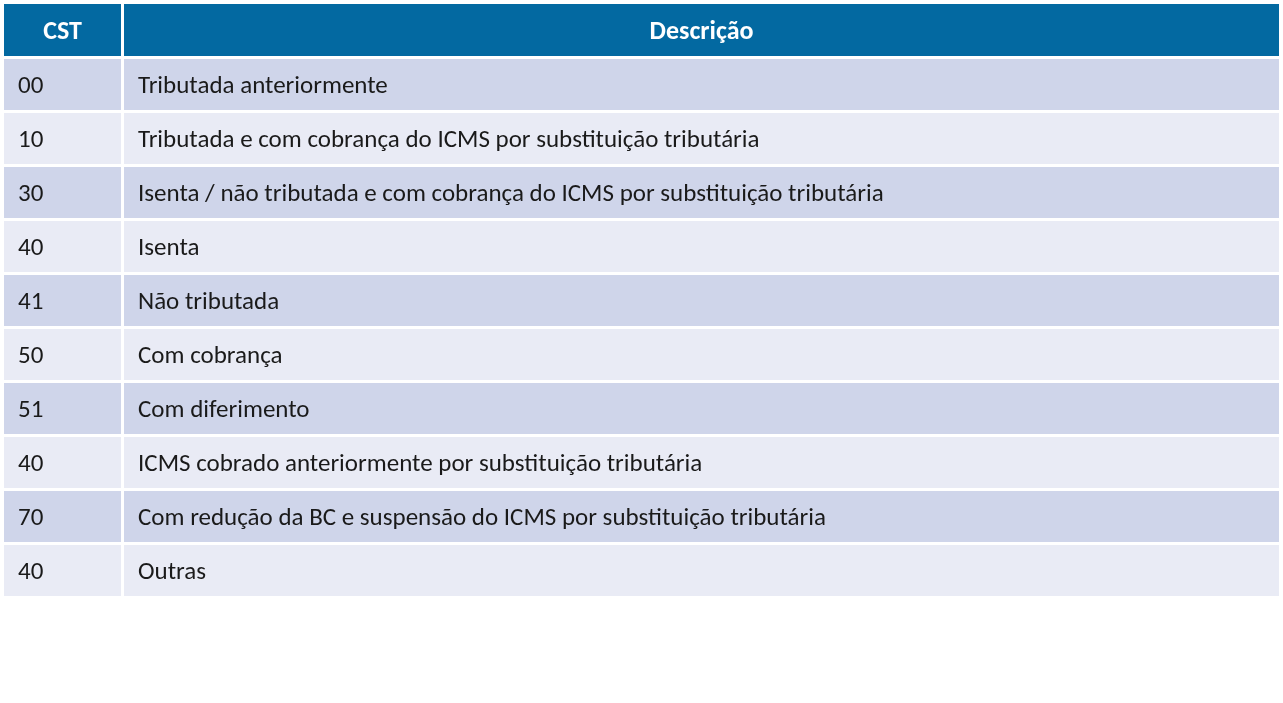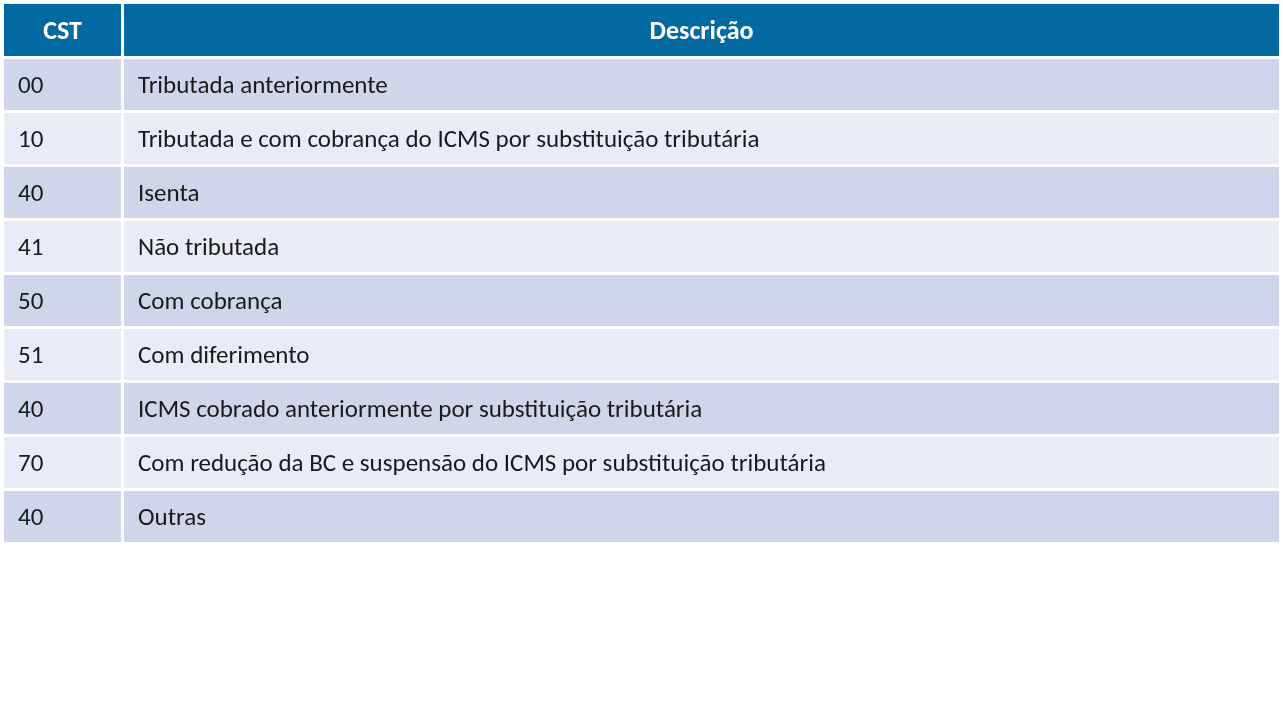--- a/index.html
+++ b/index.html
@@ -60,20 +60,24 @@
   <tbody>
     <tr>
       <td>00</td>
       <td>Tributada anteriormente</td>
     </tr>
     <tr>
       <td>10</td>
       <td>Tributada e com cobrança do ICMS por substituição tributária</td>
     </tr>
     <tr>
+      <td>30</td>
+      <td>Isenta / não tributada e com cobrança do ICMS por substituição tributária</td>
+    </tr>
+    <tr>
       <td>40</td>
       <td>Isenta</td>
     </tr>
     <tr>
       <td>41</td>
       <td>Não tributada</td>
     </tr>
     <tr>
       <td>50</td>
       <td>Com cobrança</td>

